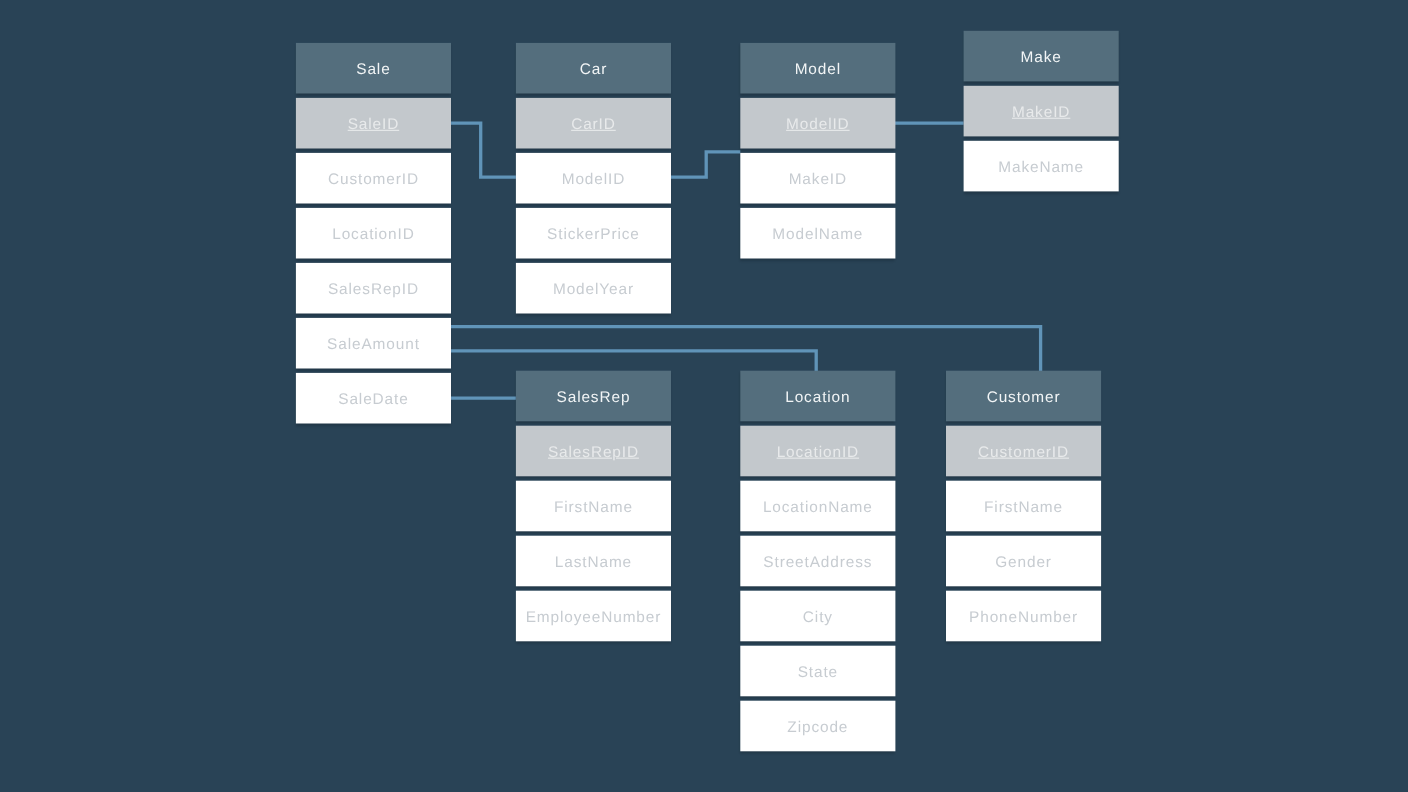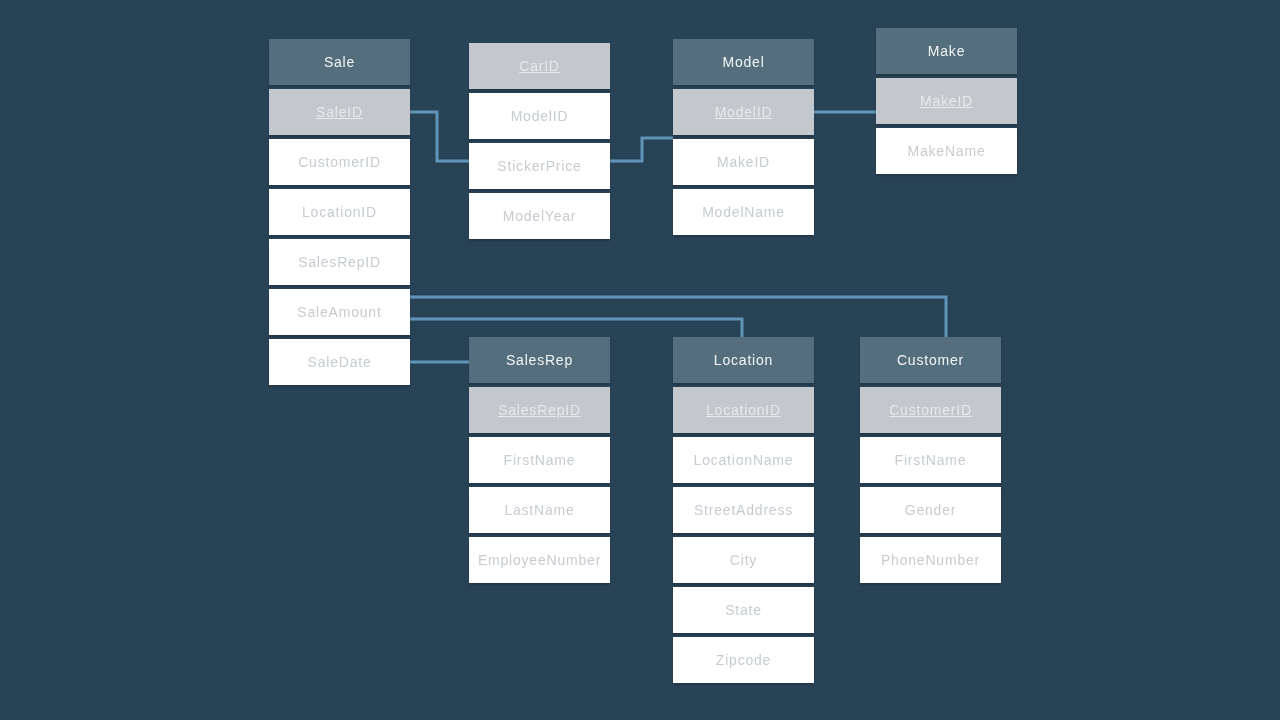--- a/index.html
+++ b/index.html
@@ -72,20 +72,21 @@
     <div class="thead">Sale</div>
     <div class="row pk">SaleID</div>
     <div class="row">CustomerID</div>
     <div class="row">LocationID</div>
     <div class="row">SalesRepID</div>
     <div class="row">SaleAmount</div>
     <div class="row">SaleDate</div>
   </div>
 
   <div class="db-table" style="left:469px;top:39px">
+    <div class="thead">Car</div>
     <div class="row pk">CarID</div>
     <div class="row">ModelID</div>
     <div class="row">StickerPrice</div>
     <div class="row">ModelYear</div>
   </div>
 
   <div class="db-table" style="left:673px;top:39px">
     <div class="thead">Model</div>
     <div class="row pk">ModelID</div>
     <div class="row">MakeID</div>

